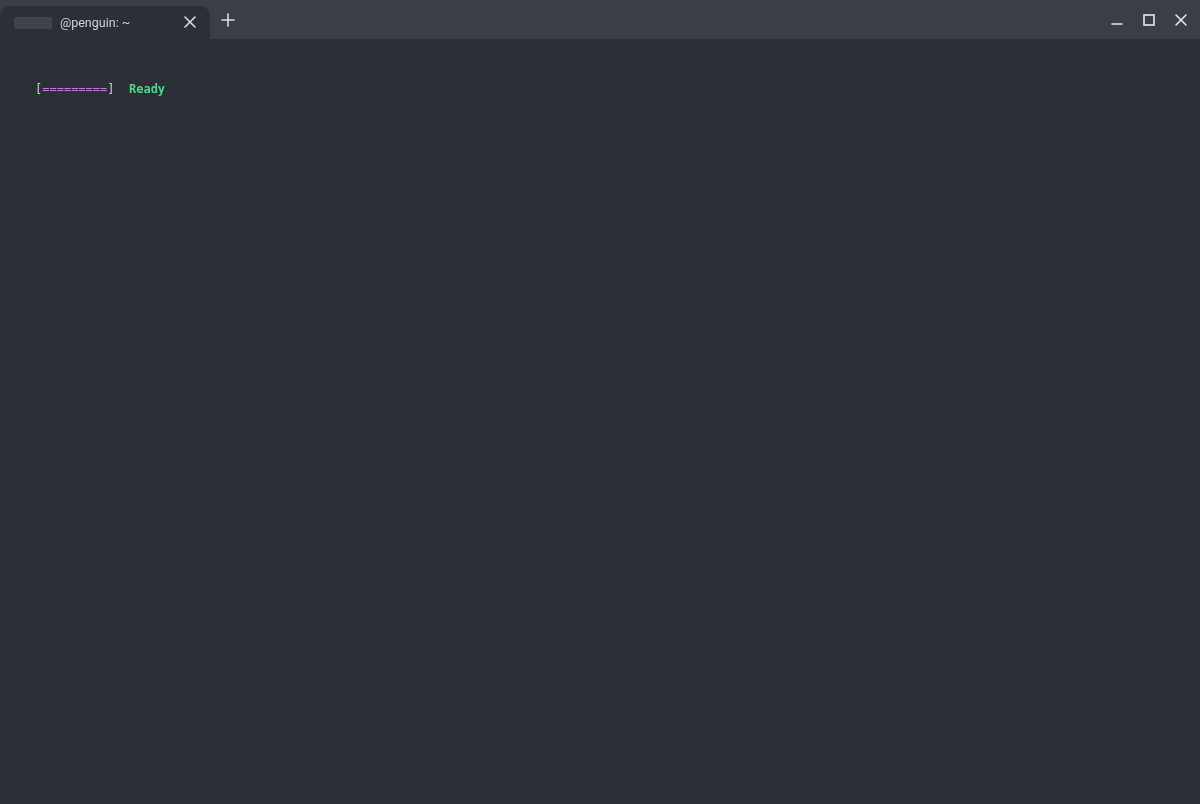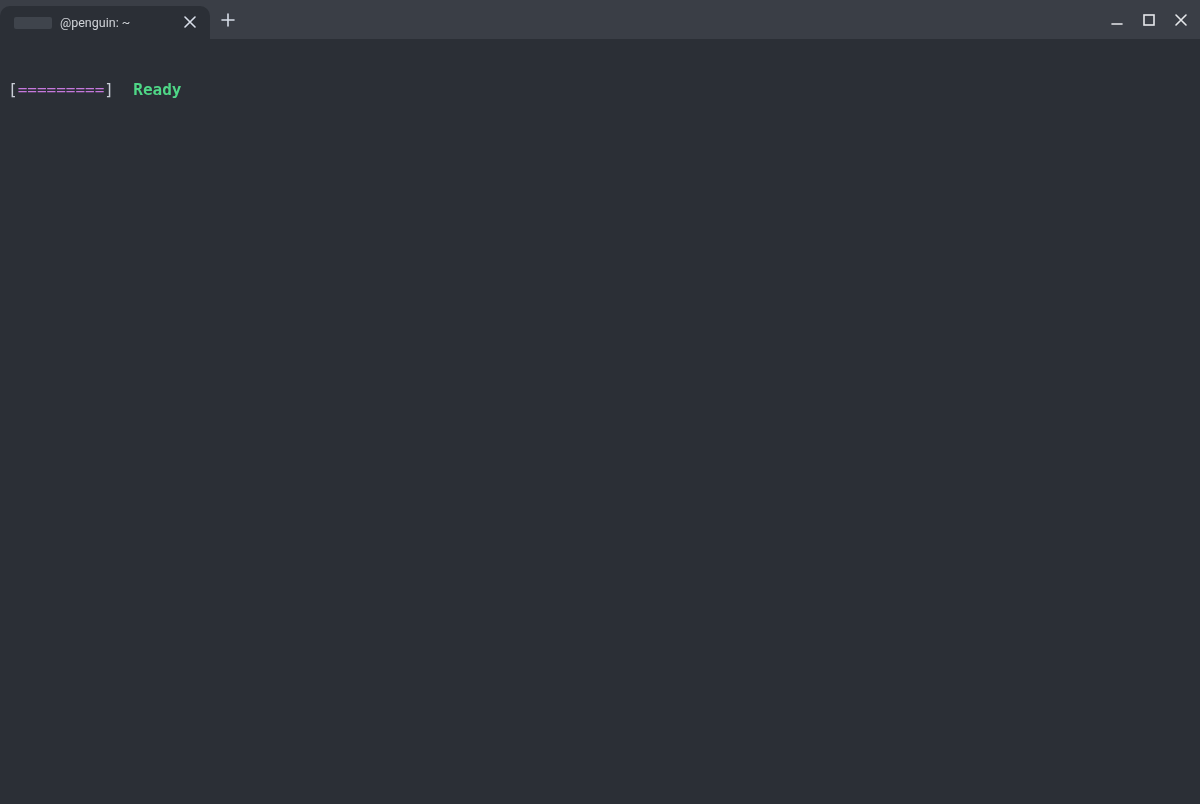--- a/index.html
+++ b/index.html
@@ -83,23 +83,24 @@
     display: flex;
     align-items: center;
     justify-content: center;
   }
   .win-controls svg { display:block; }
 
   
   .terminal {
     padding: 8px 8px;
     line-height: 17px;
-    font-size: 16px;
+    font-size: 12px;
     letter-spacing: 0;
     white-space: pre;
+    margin-left: 27px;
   }
   .line { display:block; }
 
   .tk-white  { color: #c9ced6; }
   .tk-magenta{ color: #c678dd; }
   .tk-green  { color: #4fd787; font-weight: bold; }
   .tk-cyan   { color: #56d7d0; font-weight: bold; }
   .tk-dim    { color: #c9ced6; }
 
   .redact-inline {

